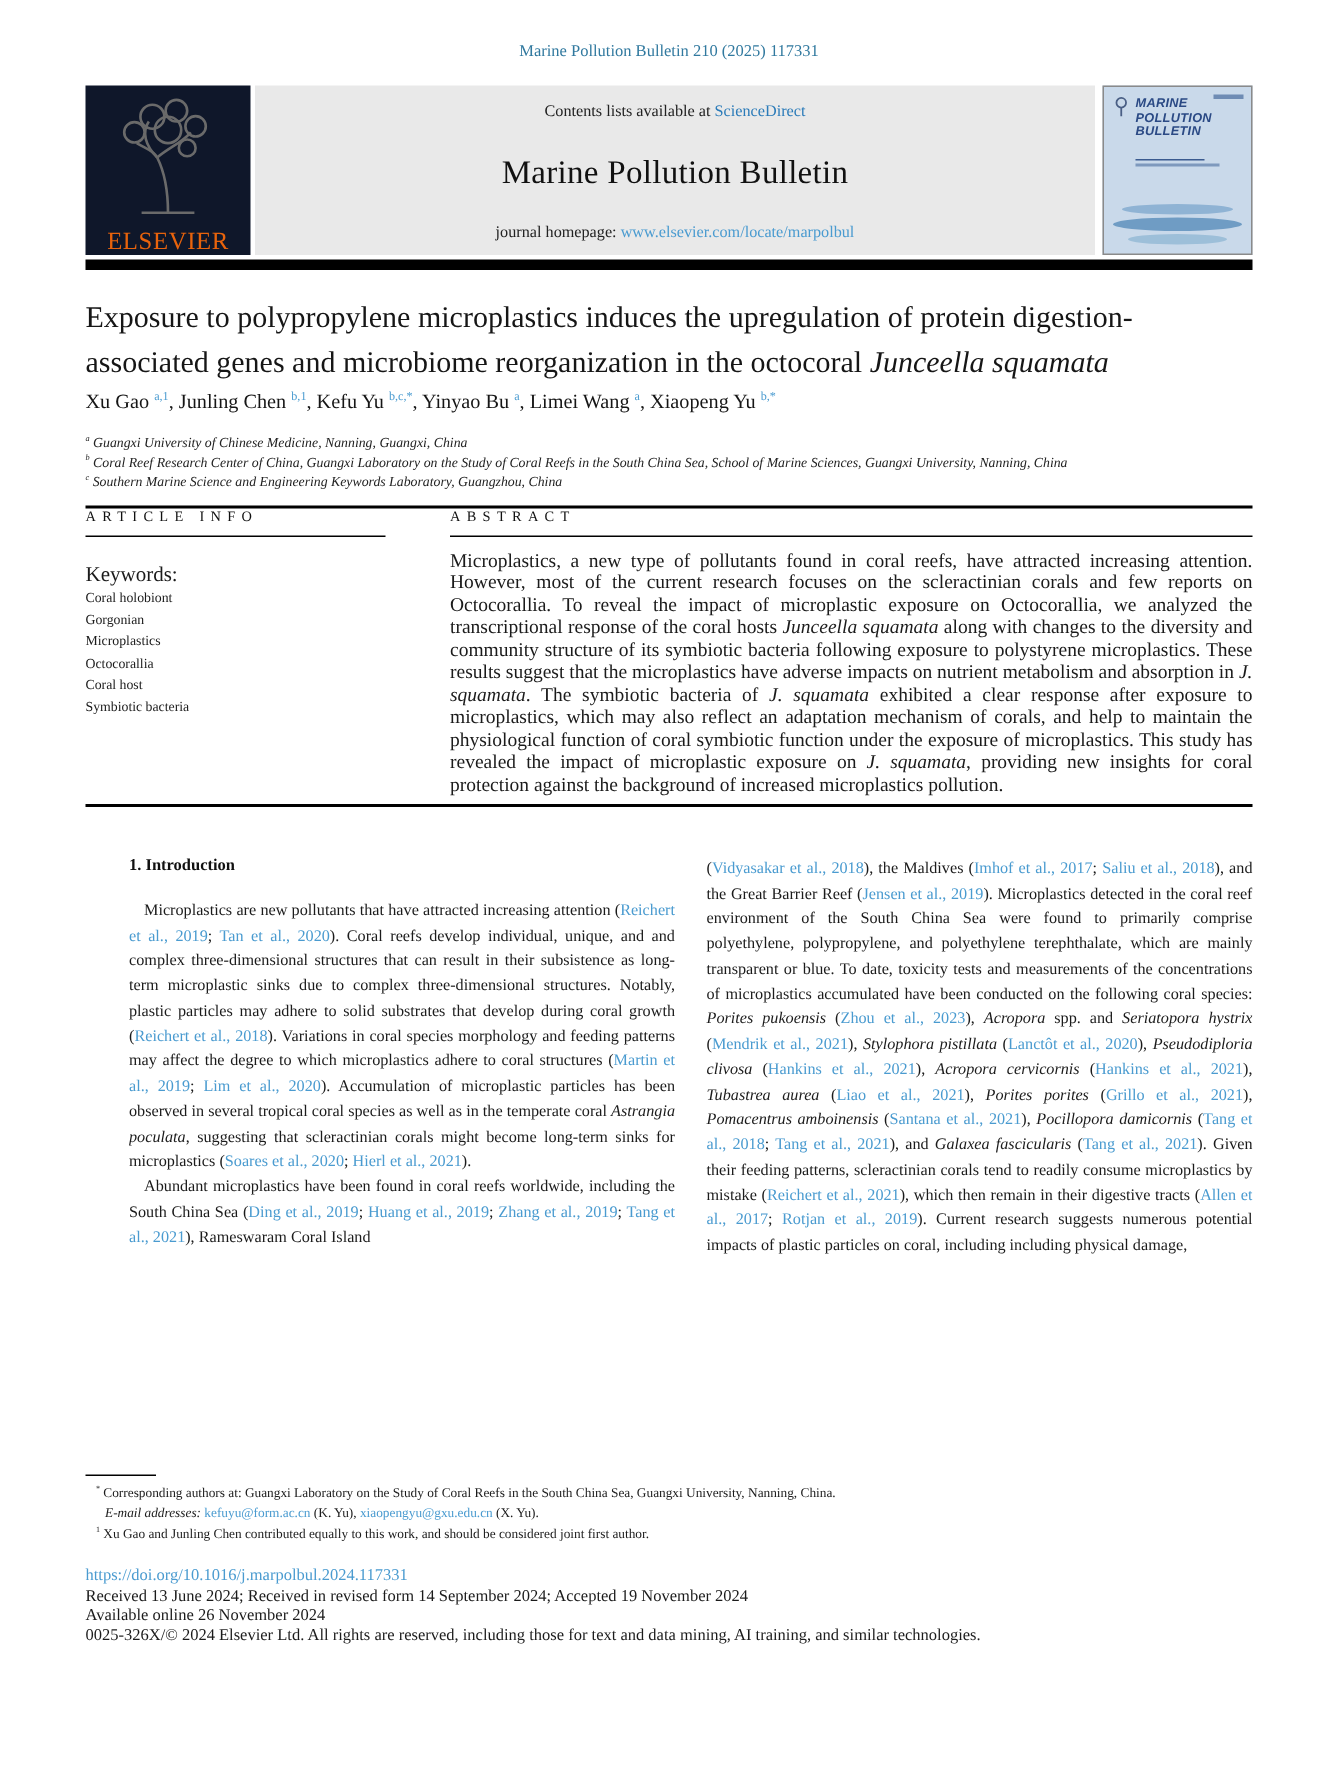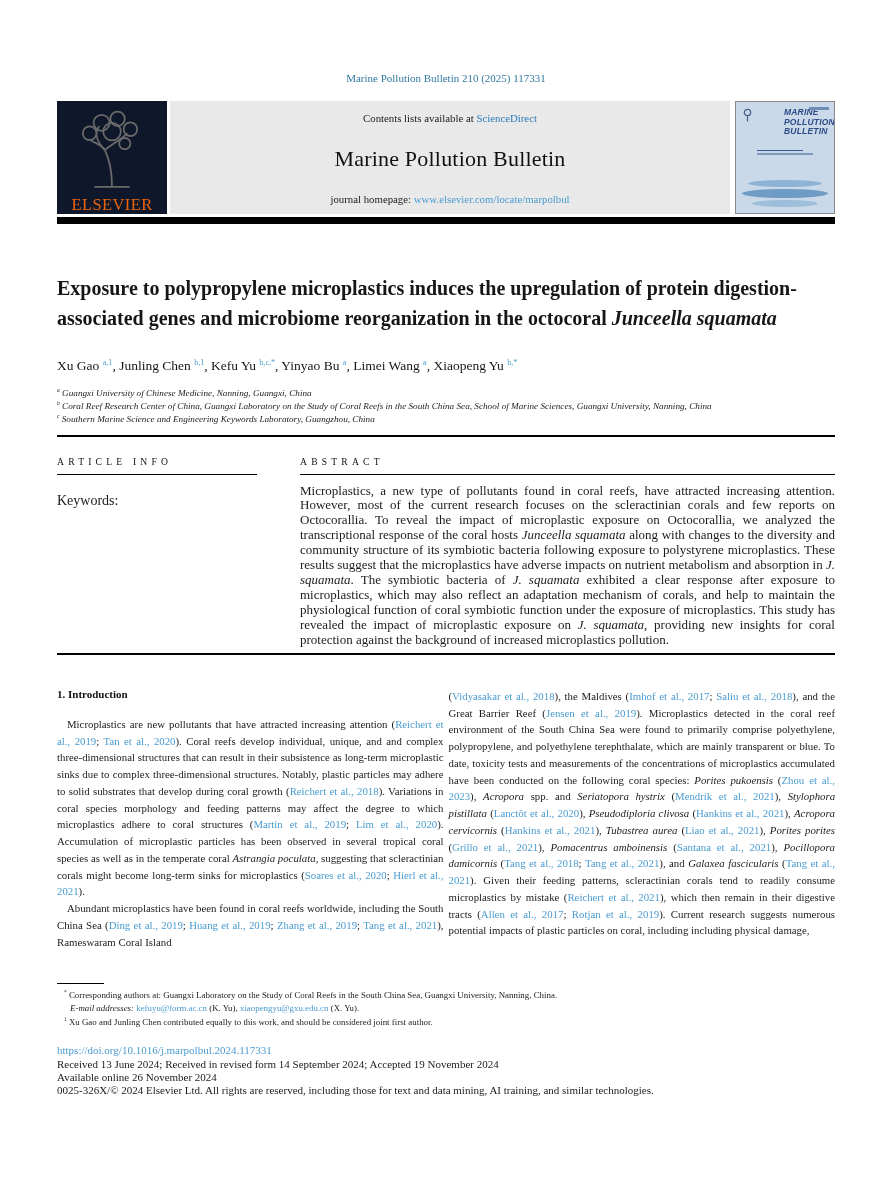--- a/index.html
+++ b/index.html
@@ -12,68 +12,68 @@
   *{box-sizing:border-box;}
   html,body{margin:0;padding:0;}
   body{
     width:891px;height:1186px;position:relative;background:#ffffff;
     font-family:"Liberation Serif","DejaVu Serif",serif;color:#1b1b1b;
     overflow:hidden;
   }
   .content{position:absolute;left:57px;top:0;width:778px;}
 
   
-  .header-citation{padding-top:72px;text-align:center;font-size:11px;color:var(--header-link);}
+  .header-citation{padding-top:28px;text-align:center;font-size:11px;color:var(--header-link);}
 
   
   .masthead{margin-top:17px;display:flex;align-items:stretch;height:113px;}
   .logo-box{width:110px;background:#0f172a;display:flex;flex-direction:column;align-items:center;justify-content:flex-end;padding-bottom:1px;}
   .elsevier-label{color:var(--elsevier-orange);font-size:16.5px;letter-spacing:0.4px;line-height:17px;}
   .masthead-center{flex:1;background:#e9e9e9;margin-left:3px;display:flex;flex-direction:column;justify-content:space-between;text-align:center;padding:11px 0 9px;}
   .contents-line{font-size:10.8px;color:#222;}
   .sciencedirect{color:#2b7bb9;cursor:pointer;}
   .journal-title{font-size:22px;color:#111;letter-spacing:0.2px;}
   .homepage-line{font-size:10.8px;color:#222;}
   .homepage-url{color:var(--link);cursor:pointer;}
   .cover-box{width:100px;margin-left:5px;background:var(--cover-bg);border:1px solid #8a8a8a;position:relative;overflow:hidden;}
-  .cover-head{display:flex;padding:6px 4px 0 6px;gap:27px;}
+  .cover-head{display:flex;padding:6px 4px 0 6px;}
   .cover-minilogo{width:11px;height:14px;margin-right:4px;flex:none;}
   .cover-title{font-family:"Liberation Sans","DejaVu Sans",sans-serif;font-weight:700;font-style:italic;font-size:8.5px;line-height:9.5px;color:var(--cover-text);letter-spacing:0.2px;}
   .cover-subrule{position:absolute;left:21px;top:48px;width:46px;height:1px;background:#3a5a8f;}
   .cover-microtext{position:absolute;left:21px;top:51px;width:56px;height:2px;background:#7e99bd;}
   .cover-topright{position:absolute;right:5px;top:5px;width:20px;height:3px;background:#6f8cb4;}
   .wave{position:absolute;border-radius:50%;}
   .wave1{left:12%;bottom:26px;width:76%;height:7px;background:#8fb3d4;}
   .wave2{left:6%;bottom:15px;width:88%;height:9px;background:#6f9cc4;}
   .wave3{left:16%;bottom:6px;width:68%;height:7px;background:#9dbfd9;}
 
   .black-bar{height:7px;background:#000;margin-top:3px;}
 
   
-  .article-title{margin:50px 0 0;font-weight:700;font-size:20px;line-height:29.5px;color:#161616;}
-  .authors{margin-top:25px;font-size:13.5px;color:#161616;}
+  .article-title{margin:18px 0 0;font-weight:400;font-size:20px;line-height:29.5px;color:#161616;}
+  .authors{margin-top:3px;font-size:13.5px;color:#161616;}
   .affiliations{margin-top:13px;font-style:italic;font-size:9.2px;line-height:13px;color:#222;}
 
   .rule-major{height:1.5px;background:#000;}
   .rule-1{margin-top:9px;}
   .rule-2{margin-top:6px;}
 
   
   .info-grid{display:flex;}
   .info-left{width:243px;flex:none;padding-right:18px;}
   .info-right{flex:1;}
-  .section-heading{margin-top:19px;font-size:9.6px;letter-spacing:4.2px;color:#111;}
+  .section-heading{font-size:9.6px;letter-spacing:4.2px;color:#111;}
   .heading-rule{height:1px;background:#000;margin-top:7px;}
   .info-left .heading-rule{width:200px;}
   .keywords-label{margin-top:19px;font-size:14px;line-height:14.6px;}
   .kw{font-size:9.2px;line-height:14.6px;}
   .abstract-text{margin-top:9px;font-size:13px;line-height:14.9px;text-align:justify;}
 
   
-  .intro-grid{display:flex;gap:5px;margin-top:33px;height:292px;overflow:hidden;}
+  .intro-grid{display:flex;gap:21px;margin-top:33px;height:292px;overflow:hidden;margin-left:29px;}
   .col{flex:1;min-width:0;}
   .intro-heading{font-size:11px;font-weight:700;margin:0;color:#111;}
   .intro-par{font-size:10.8px;line-height:16.75px;text-align:justify;text-indent:10px;margin:0;}
   .intro-par.first{margin-top:16px;}
   .intro-par.cont{text-indent:0;}
 
   
   .seg-l,.seg-sl,.seg-il{color:var(--link);cursor:pointer;}
   .seg-i,.seg-il{font-style:italic;}
   .seg-s,.seg-sl{vertical-align:super;font-size:60%;line-height:0;}
@@ -157,20 +157,28 @@
     <div class="affiliation"><span class="seg-s">c</span><span class="seg-p"> Southern Marine Science and Engineering Keywords Laboratory, Guangzhou, China</span></div>
   </div>
 
   <div class="rule-major rule-1"></div>
 
   <div class="info-grid">
     <div class="info-left">
       <div class="section-heading">ARTICLE INFO</div>
       <div class="heading-rule"></div>
       <div class="keywords-label">Keywords:</div>
+      <div>
+          <div class="kw">Coral holobiont</div>
+          <div class="kw">Gorgonian</div>
+          <div class="kw">Microplastics</div>
+          <div class="kw">Octocorallia</div>
+          <div class="kw">Coral host</div>
+          <div class="kw">Symbiotic bacteria</div>
+        </div>
     </div>
     <div class="info-right">
       <div class="section-heading">ABSTRACT</div>
       <div class="heading-rule"></div>
       <div class="abstract-text"><span class="seg-p">Microplastics, a new type of pollutants found in coral reefs, have attracted increasing attention. However, most of the current research focuses on the scleractinian corals and few reports on Octocorallia. To reveal the impact of microplastic exposure on Octocorallia, we analyzed the transcriptional response of the coral hosts </span><span class="seg-i">Junceella squamata</span><span class="seg-p"> along with changes to the diversity and community structure of its symbiotic bacteria following exposure to polystyrene microplastics. These results suggest that the microplastics have adverse impacts on nutrient metabolism and absorption in </span><span class="seg-i">J. squamata</span><span class="seg-p">. The symbiotic bacteria of </span><span class="seg-i">J. squamata</span><span class="seg-p"> exhibited a clear response after exposure to microplastics, which may also reflect an adaptation mechanism of corals, and help to maintain the physiological function of coral symbiotic function under the exposure of microplastics. This study has revealed the impact of microplastic exposure on </span><span class="seg-i">J. squamata</span><span class="seg-p">, providing new insights for coral protection against the background of increased microplastics pollution.</span></div>
     </div>
   </div>
 
   <div class="rule-major rule-2"></div>
 

